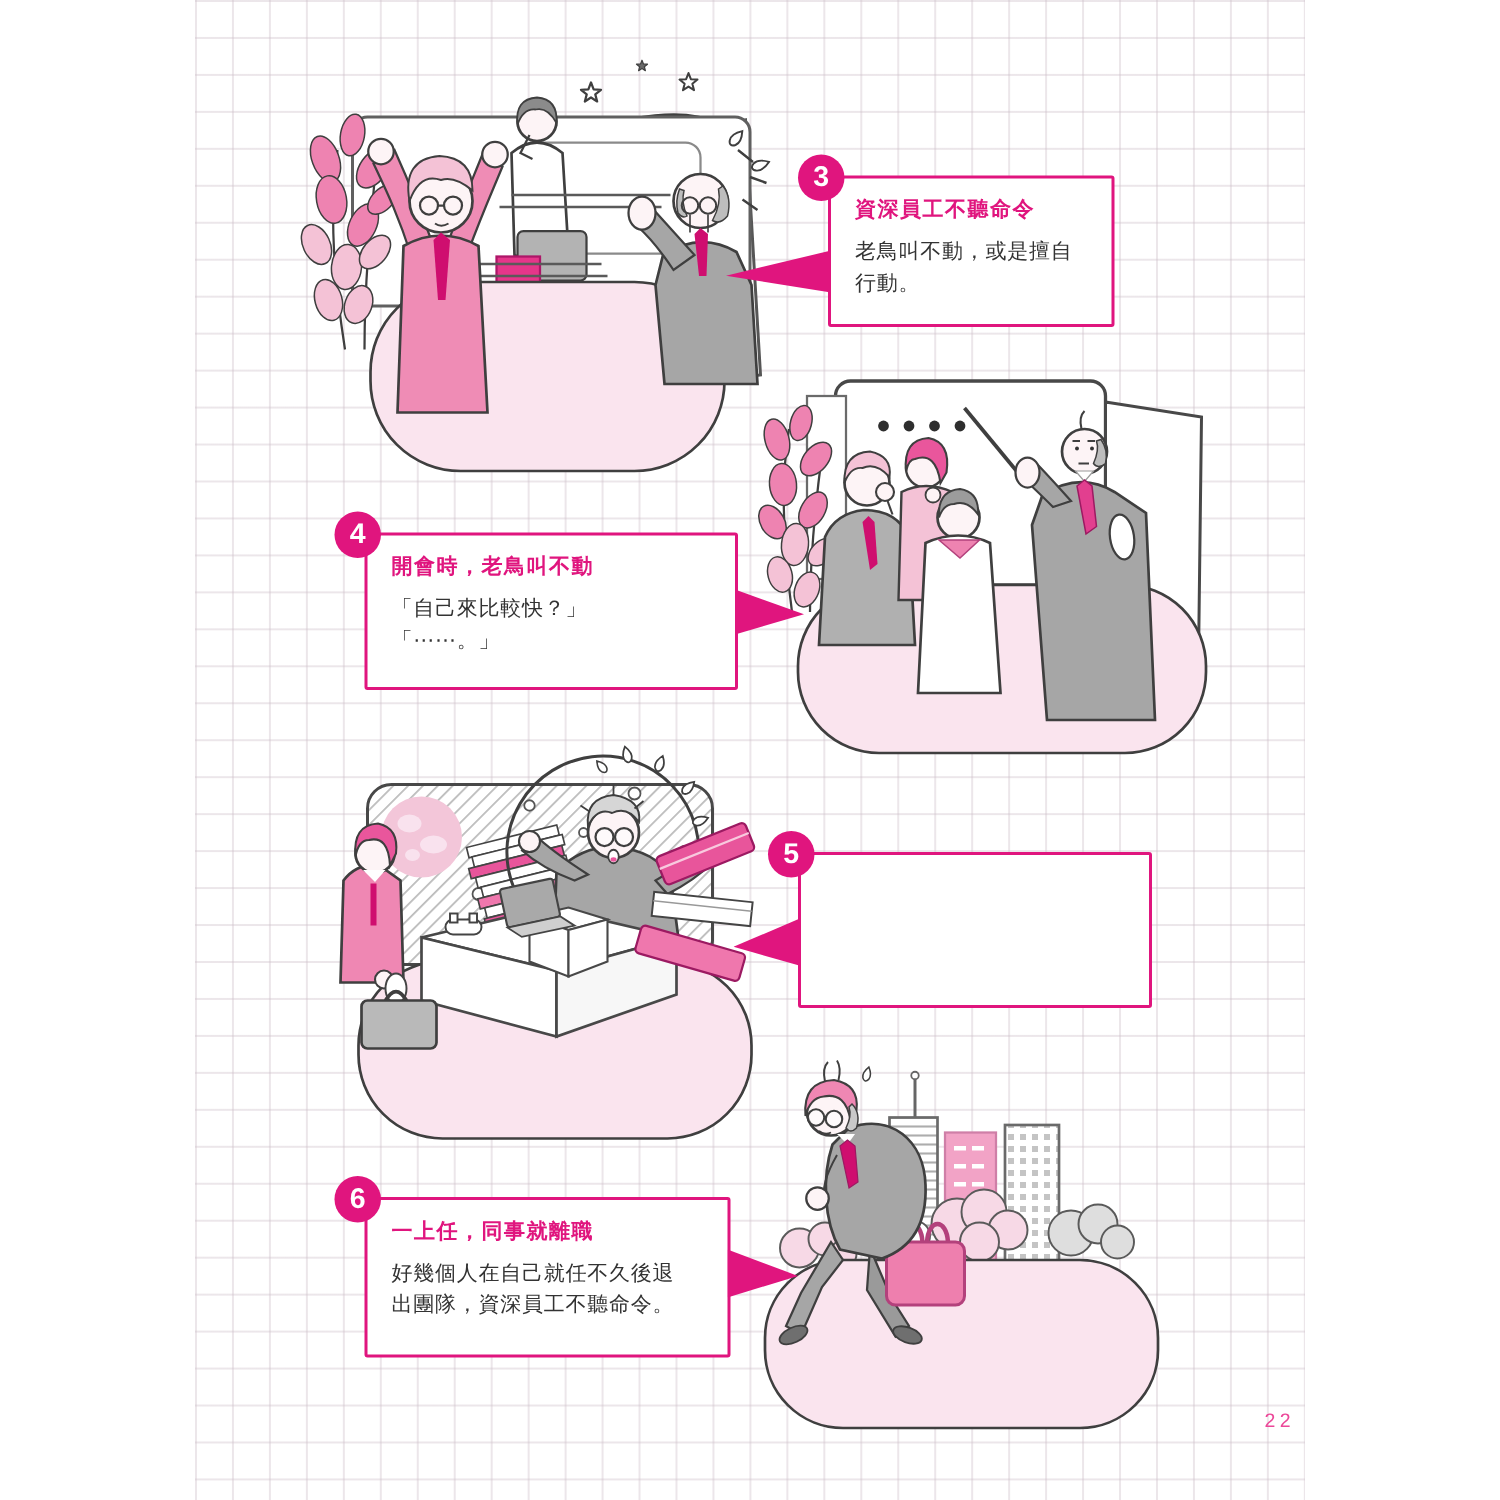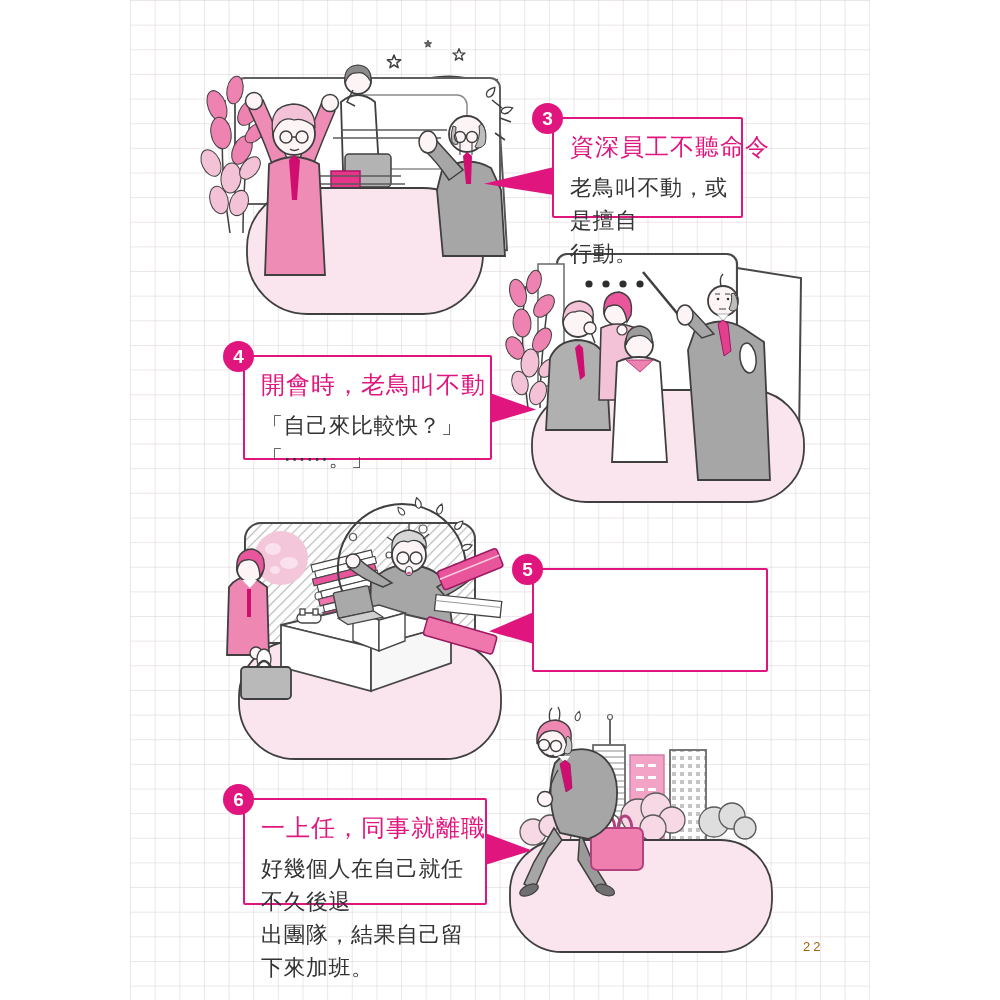--- a/index.html
+++ b/index.html
@@ -23,35 +23,35 @@
   #ill4{left:500px;top:248px;width:310px;height:262px}
   #ill5{left:213px;top:493px;width:300px;height:272px}
   #ill6{left:488px;top:700px;width:300px;height:262px}
 
   
   .callout{position:absolute;z-index:5;background:#fff;border:2.5px solid var(--accent);
     border-radius:2px;padding:12px 12px 0 16px}
   .callout .num{position:absolute;left:-22px;top:-16px;width:31px;height:31px;border-radius:50%;
     background:var(--accent);color:#fff;font-weight:bold;font-size:19px;
     display:flex;align-items:center;justify-content:center;z-index:2}
-  .callout .title{color:var(--accent);font-weight:normal;font-size:24px;letter-spacing:1px;
+  .callout .title{color:var(--accent);font-weight:bold;font-size:14px;letter-spacing:1px;
     margin:0 0 8px;white-space:nowrap}
-  .callout .body{font-size:22px;line-height:1.5;color:#333;letter-spacing:.5px;white-space:pre-line}
+  .callout .body{font-size:14px;line-height:1.5;color:#333;letter-spacing:.5px;white-space:pre-line}
   .callout .pointer{position:absolute;background:var(--accent)}
 
   #c3{left:552px;top:117px;width:191px;height:101px}
   #c3 .pointer{left:-70px;top:48px;width:70px;height:28px;clip-path:polygon(100% 0,0 60%,100% 100%)}
   #c4{left:243px;top:355px;width:249px;height:105px}
   #c4 .pointer{right:-46px;top:36px;width:46px;height:30px;clip-path:polygon(0 0,100% 55%,0 100%)}
   #c5{left:532px;top:568px;width:236px;height:104px}
   #c5 .pointer{left:-45px;top:42px;width:45px;height:32px;clip-path:polygon(100% 0,0 60%,100% 100%)}
   #c6{left:243px;top:798px;width:244px;height:107px}
   #c6 .pointer{right:-47px;top:33px;width:47px;height:32px;clip-path:polygon(0 0,100% 55%,0 100%)}
 
-  #pageno{position:absolute;left:803px;top:939px;z-index:4;font-size:13px;color:#a16207;letter-spacing:3px}
+  #pageno{position:absolute;left:843px;top:939px;z-index:4;font-size:13px;color:#ec4899;letter-spacing:3px}
 </style>
 </head>
 <body>
 
 <div id="page">
   <div id="grid"></div>
 
   <svg id="ill3" class="ill" viewBox="0 0 345 285">
     <g fill="#fff" stroke="#3f3f3f" stroke-width="1.5" stroke-linejoin="round">
       <path transform="translate(199,24)" d="M0,-7 L1.76,-2.43 L6.66,-2.16 L2.85,0.93 L4.11,5.66 L0,3 L-4.11,5.66 L-2.85,0.93 L-6.66,-2.16 L-1.76,-2.43 Z"></path>
@@ -387,17 +387,17 @@
   <div class="callout" id="c5">
     <div class="pointer"></div>
     <div class="num">5</div>
   </div>
 
   <div class="callout" id="c6">
     <div class="pointer"></div>
     <div class="num">6</div>
     <h3 class="title">一上任，同事就離職</h3>
     <p class="body">好幾個人在自己就任不久後退
-出團隊，結果自己留下來加班。</p>
+出團隊，資深員工不聽命令。</p>
   </div>
 
   <div id="pageno">22</div>
 </div>
 
 </body></html>

